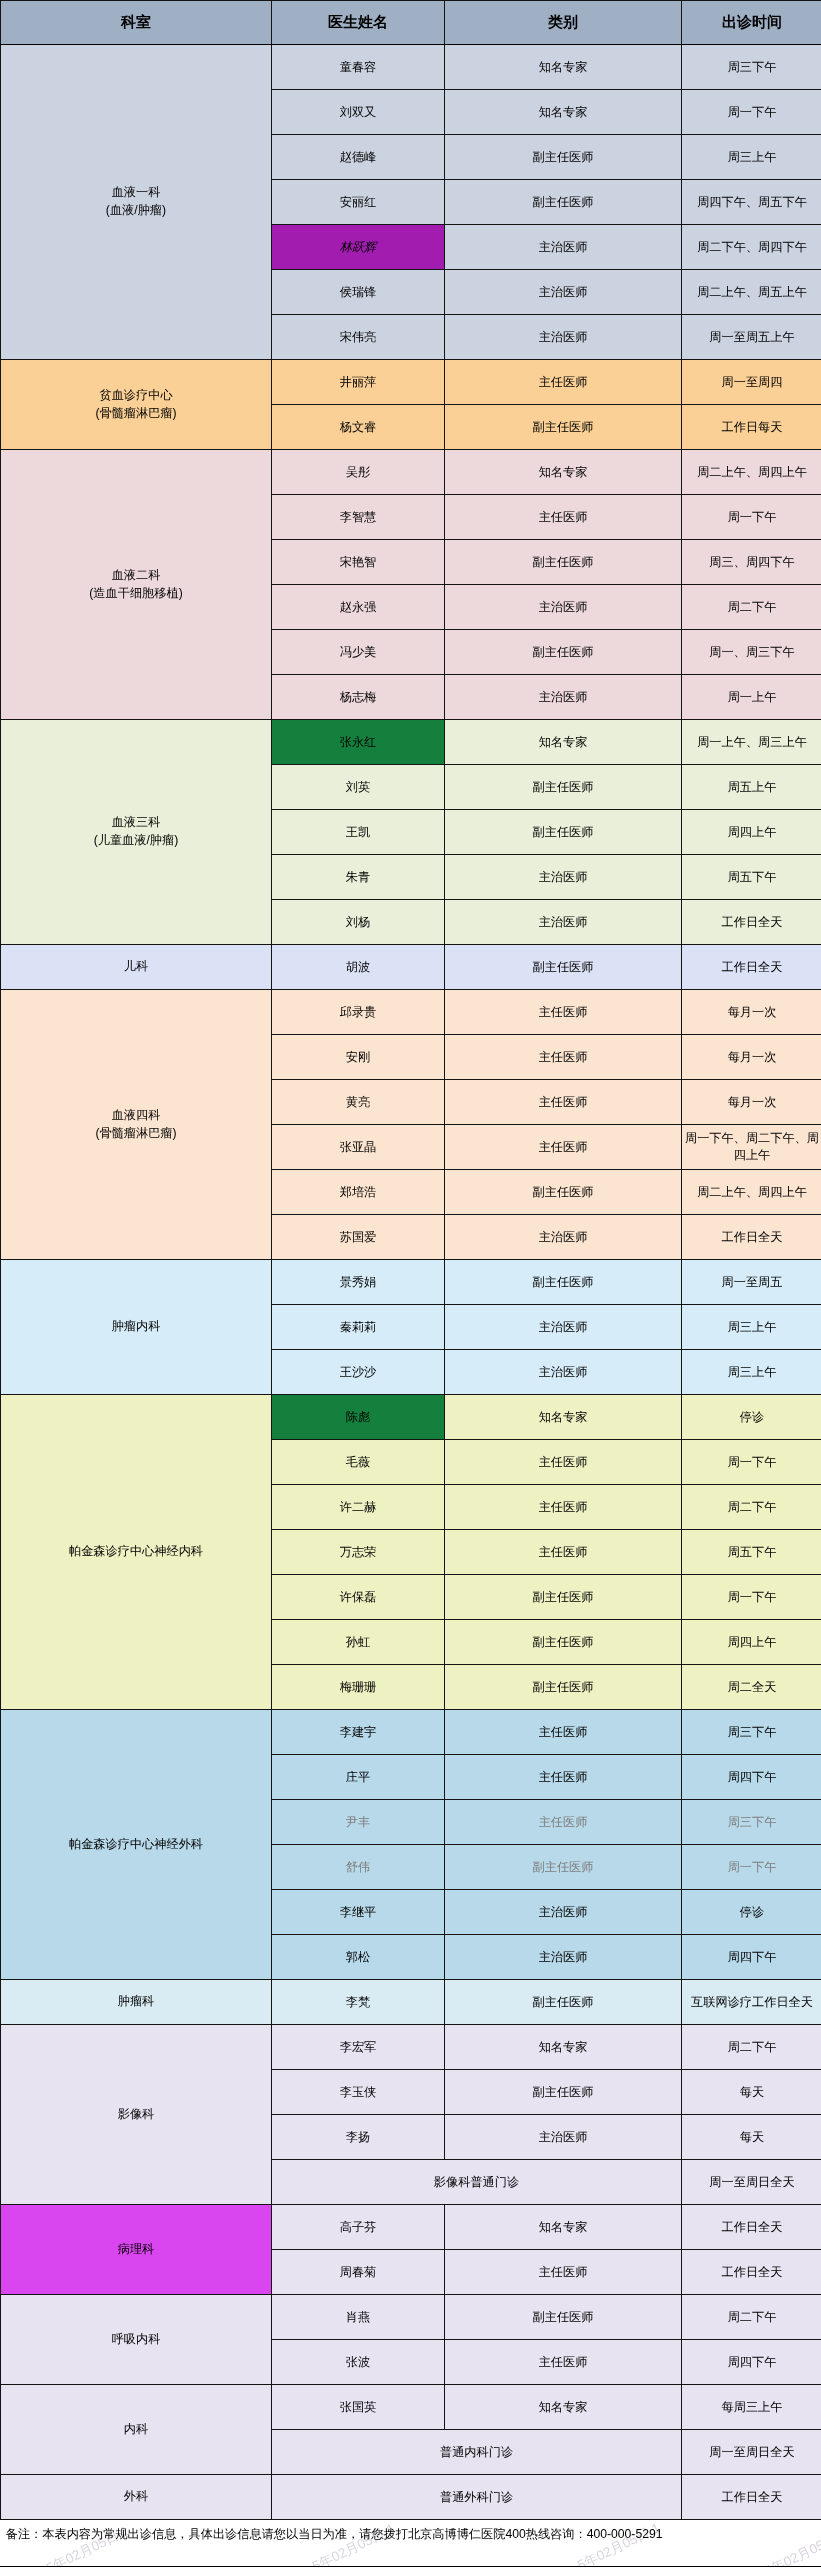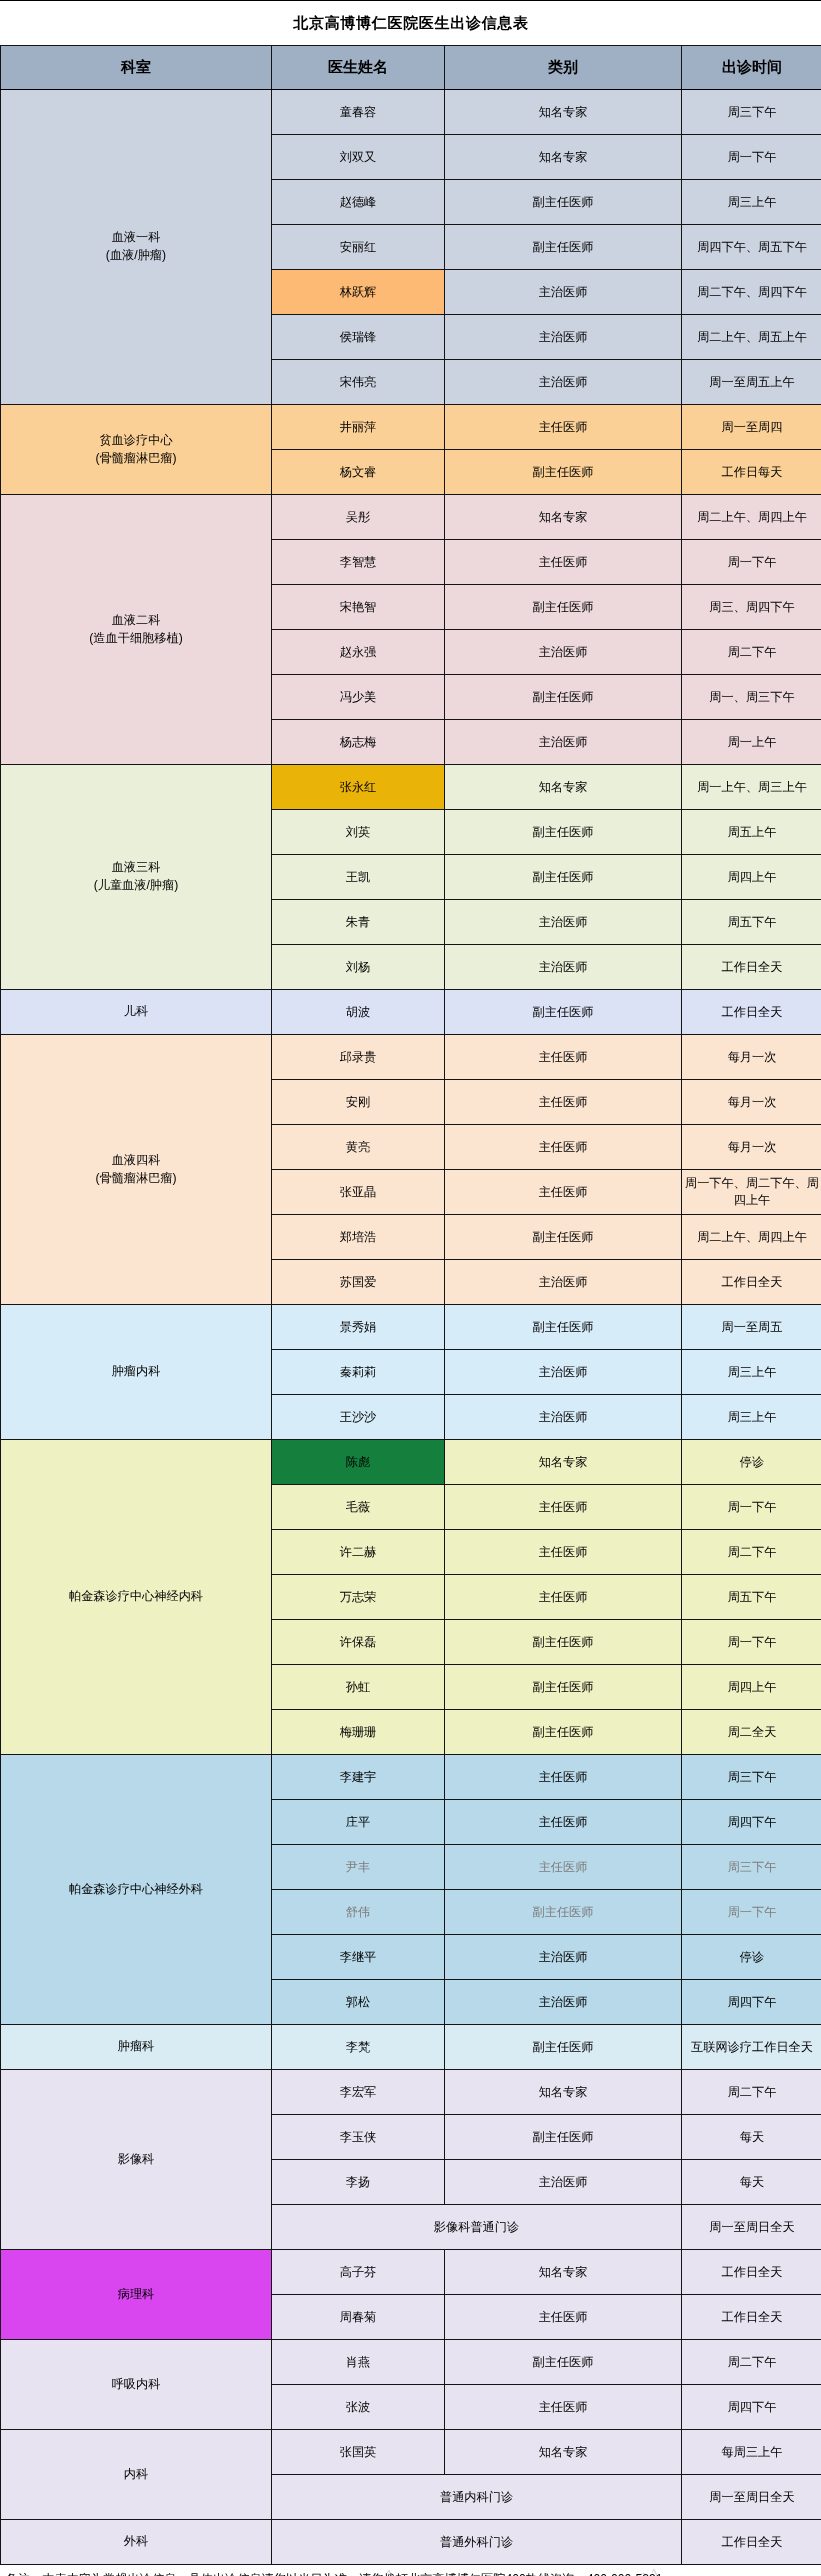--- a/index.html
+++ b/index.html
@@ -75,21 +75,20 @@
   .wm.w1 { left: 43px;  top: 18.7px; }
   .wm.w2 { left: 309px; top: 17px; }
   .wm.w3 { left: 574px; top: 16px; }
   .wm.w4 { left: 761px; top: 21.5px; }
 </style>
 </head>
 <body>
 
 <div class="page">
 
-  <div class="title-bar">北京高博博仁医院医生出诊信息表</div>
 
   <table class="sched">
     <colgroup>
       <col style="width:271px">
       <col style="width:173px">
       <col style="width:237px">
       <col style="width:141px">
     </colgroup>
     <thead>
       <tr>
@@ -118,21 +117,21 @@
           <td style="background: rgb(204, 211, 224);">赵德峰</td>
           <td style="background: rgb(204, 211, 224);">副主任医师</td>
           <td style="background: rgb(204, 211, 224);">周三上午</td>
         </tr>
         <tr>
           <td style="background: rgb(204, 211, 224);">安丽红</td>
           <td style="background: rgb(204, 211, 224);">副主任医师</td>
           <td style="background: rgb(204, 211, 224);">周四下午、周五下午</td>
         </tr>
         <tr>
-          <td style="background: #fdba74;">林跃辉</td>
+          <td style="background: #a21caf; font-style: italic;">林跃辉</td>
           <td style="background: rgb(204, 211, 224);">主治医师</td>
           <td style="background: rgb(204, 211, 224);">周二下午、周四下午</td>
         </tr>
         <tr>
           <td style="background: rgb(204, 211, 224);">侯瑞锋</td>
           <td style="background: rgb(204, 211, 224);">主治医师</td>
           <td style="background: rgb(204, 211, 224);">周二上午、周五上午</td>
         </tr>
         <tr>
           <td style="background: rgb(204, 211, 224);">宋伟亮</td>
@@ -185,21 +184,21 @@
         <tr>
           <td style="background: rgb(237, 217, 220);">杨志梅</td>
           <td style="background: rgb(237, 217, 220);">主治医师</td>
           <td style="background: rgb(237, 217, 220);">周一上午</td>
         </tr>
         <tr class="section-start">
           <td class="dept" rowspan="5" style="background: rgb(233, 239, 216);">
             <div>血液三科</div>
             <div>(儿童血液/肿瘤)</div>
           </td>
-          <td style="background: #eab308; text-align: center;">张永红</td>
+          <td style="background: #15803d; text-align: center;">张永红</td>
           <td style="background: rgb(233, 239, 216);">知名专家</td>
           <td style="background: rgb(233, 239, 216);">周一上午、周三上午</td>
         </tr>
         <tr>
           <td style="background: rgb(233, 239, 216);">刘英</td>
           <td style="background: rgb(233, 239, 216);">副主任医师</td>
           <td style="background: rgb(233, 239, 216);">周五上午</td>
         </tr>
         <tr>
           <td style="background: rgb(233, 239, 216);">王凯</td>

